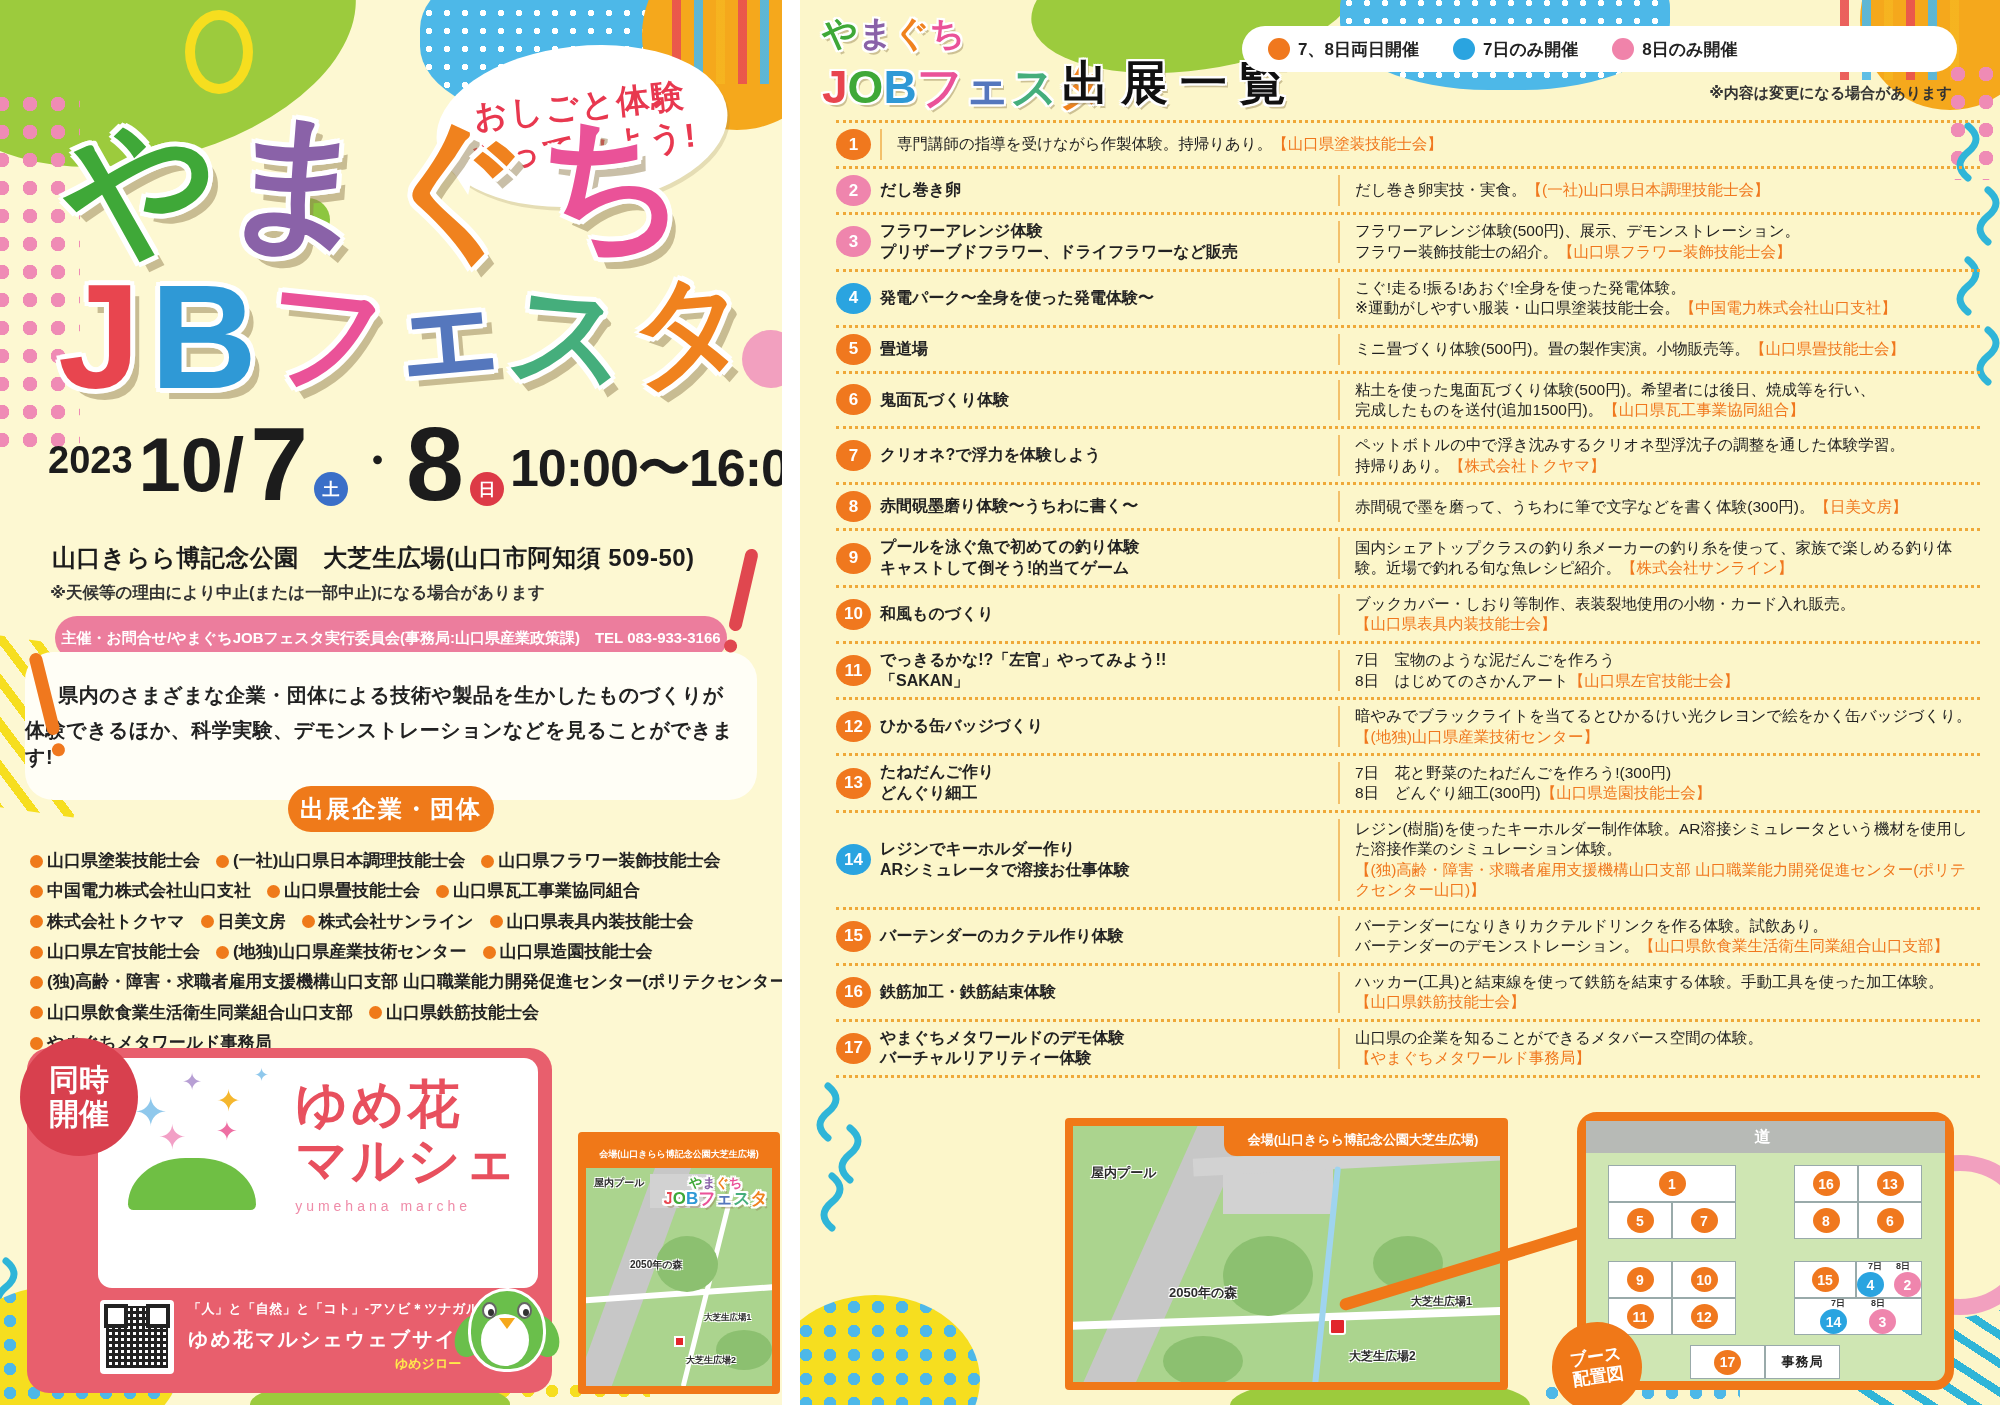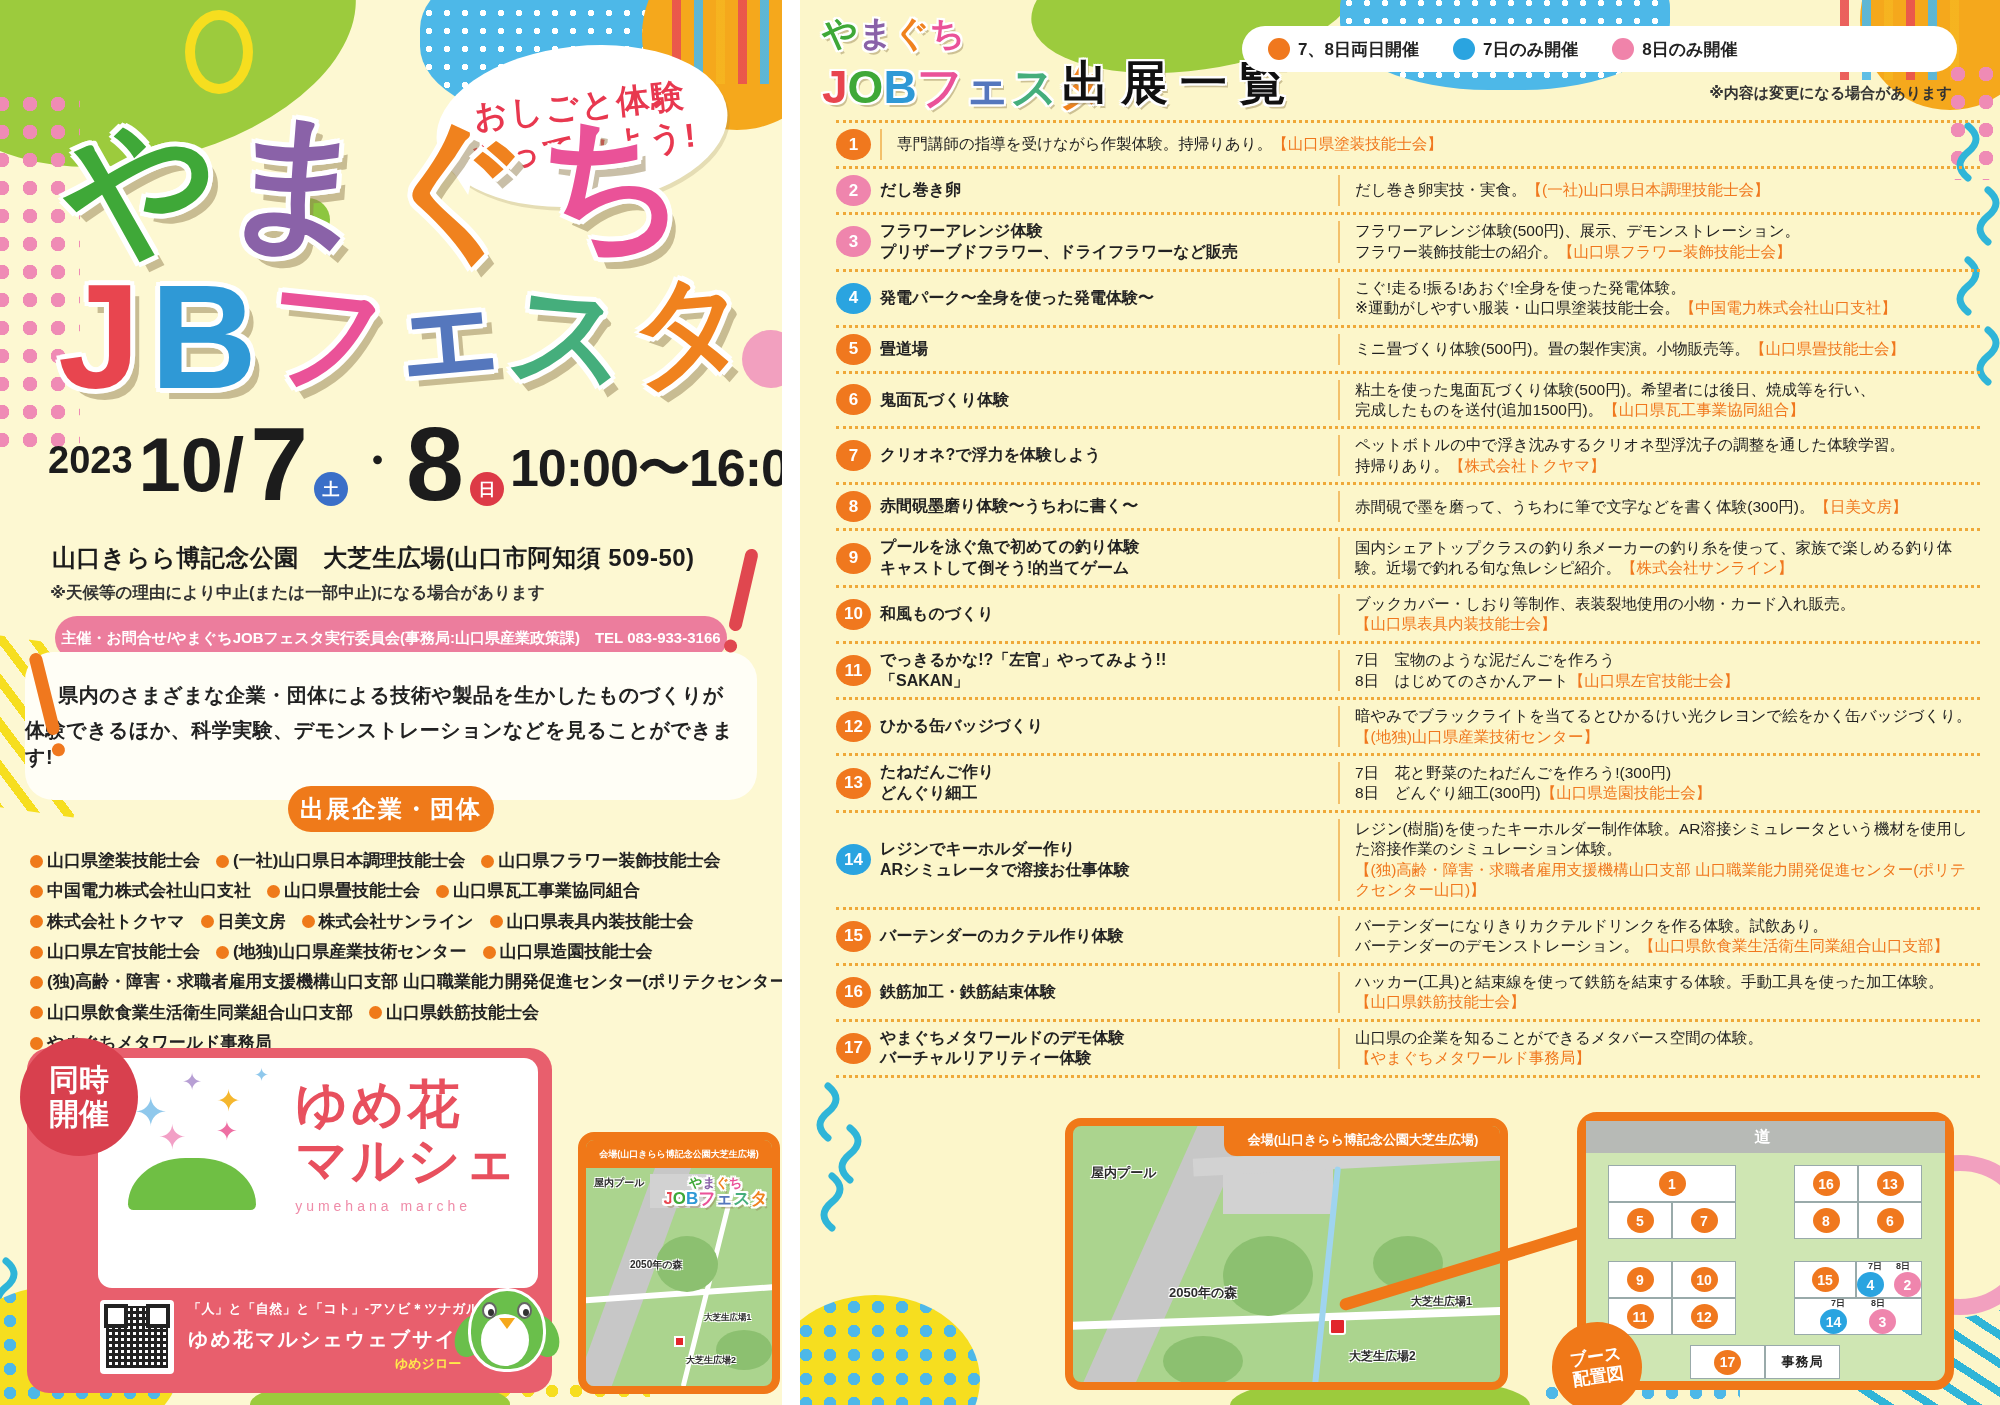--- a/index.html
+++ b/index.html
@@ -92,21 +92,21 @@
   .bird .wing{position:absolute;width:30px;height:44px;background:#6abf4b;border-radius:50%;top:26px}
   .bird .wl{left:-12px;transform:rotate(24deg)}.bird .wr{right:-12px;transform:rotate(-24deg)}
   .bird .body{position:absolute;inset:0;background:#6abf4b;border-radius:50% 50% 46% 46%;border:3px solid #fff}
   .bird .belly{position:absolute;left:13px;top:26px;width:48px;height:52px;background:#fff;border-radius:50%}
   .bird .eye{position:absolute;top:14px;width:15px;height:17px;background:#fff;border-radius:50%;border:2px solid #666}
   .bird .eye:after{content:"";position:absolute;left:4px;top:5px;width:6px;height:7px;background:#333;border-radius:50%}
   .bird .el{left:14px}.bird .er{right:14px}
   .bird .beak{position:absolute;left:50%;top:30px;transform:translateX(-50%);width:0;height:0;border:8px solid transparent;border-top:11px solid #f5a81c}
 
   
-  .map-card{border:8px solid #f07818;border-radius:16px;background:#abd48e;overflow:hidden}
+  .map-card{border:8px solid #f07818;border-radius:4px;background:#abd48e;overflow:hidden}
   .map-head{position:absolute;z-index:5;background:#f07818;color:#fff;font-weight:700;display:flex;align-items:center;justify-content:center;white-space:nowrap}
   .map-label{position:absolute;font-weight:800;color:#2c2c2c;text-shadow:1px 1px 0 #fff,-1px 1px 0 #fff,1px -1px 0 #fff,-1px -1px 0 #fff;white-space:nowrap;z-index:3}
   .map-road{position:absolute;background:#c7c7c7}
   .map-path{position:absolute;background:#fff;border-radius:4px}
   .map-green{position:absolute;background:#8cc070;border-radius:50%}
   .map-gray{position:absolute;background:#d2d2d2}
   .map-marker{position:absolute;background:#e2252b;border:2px solid #fff;z-index:4}
   .mini-logo{position:absolute;z-index:4;text-align:center;line-height:1}
   .mini-logo .row1 .char{font-size:13px}
   .mini-logo .row2 .char{font-size:17px}

